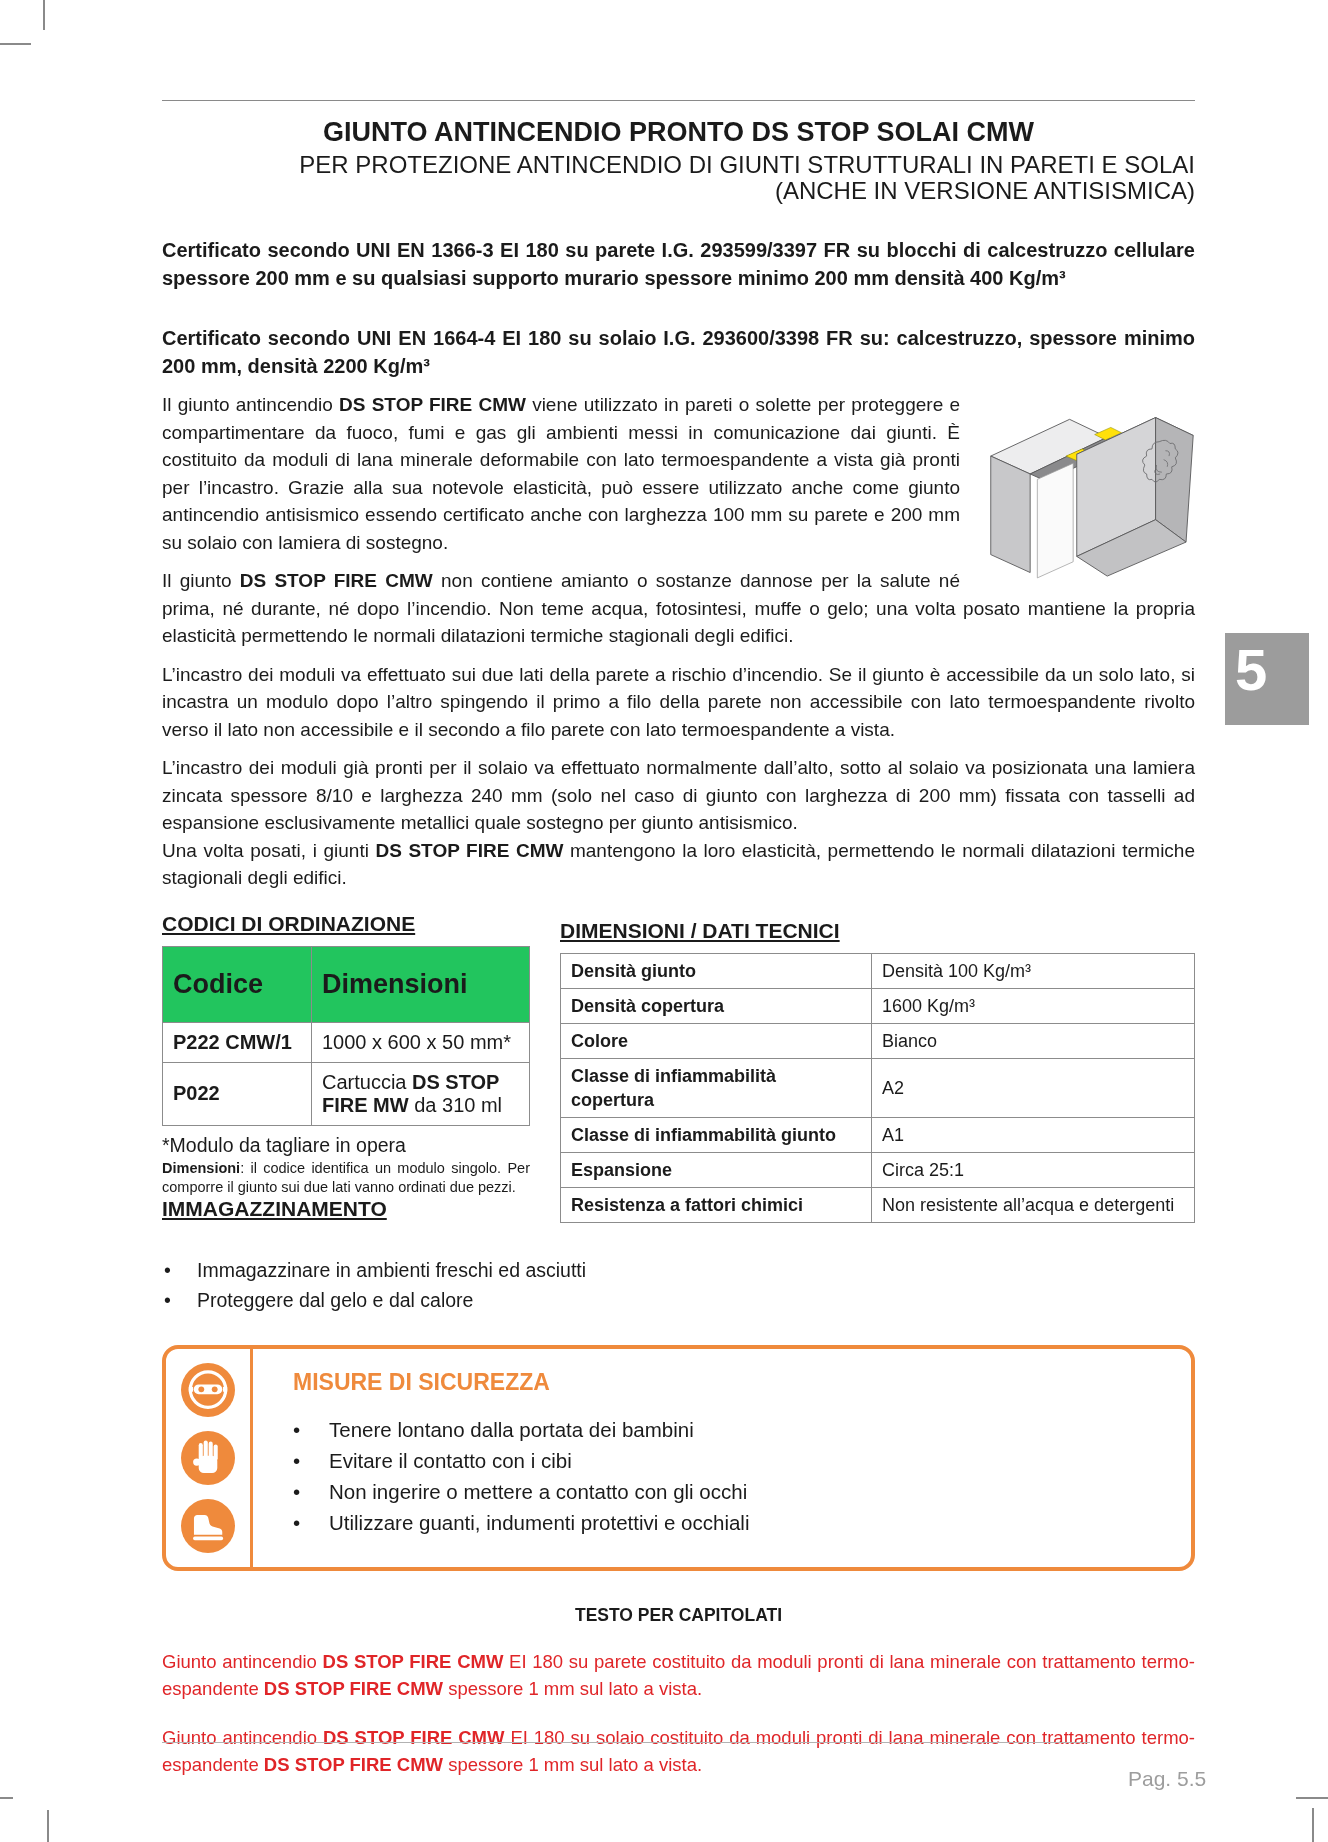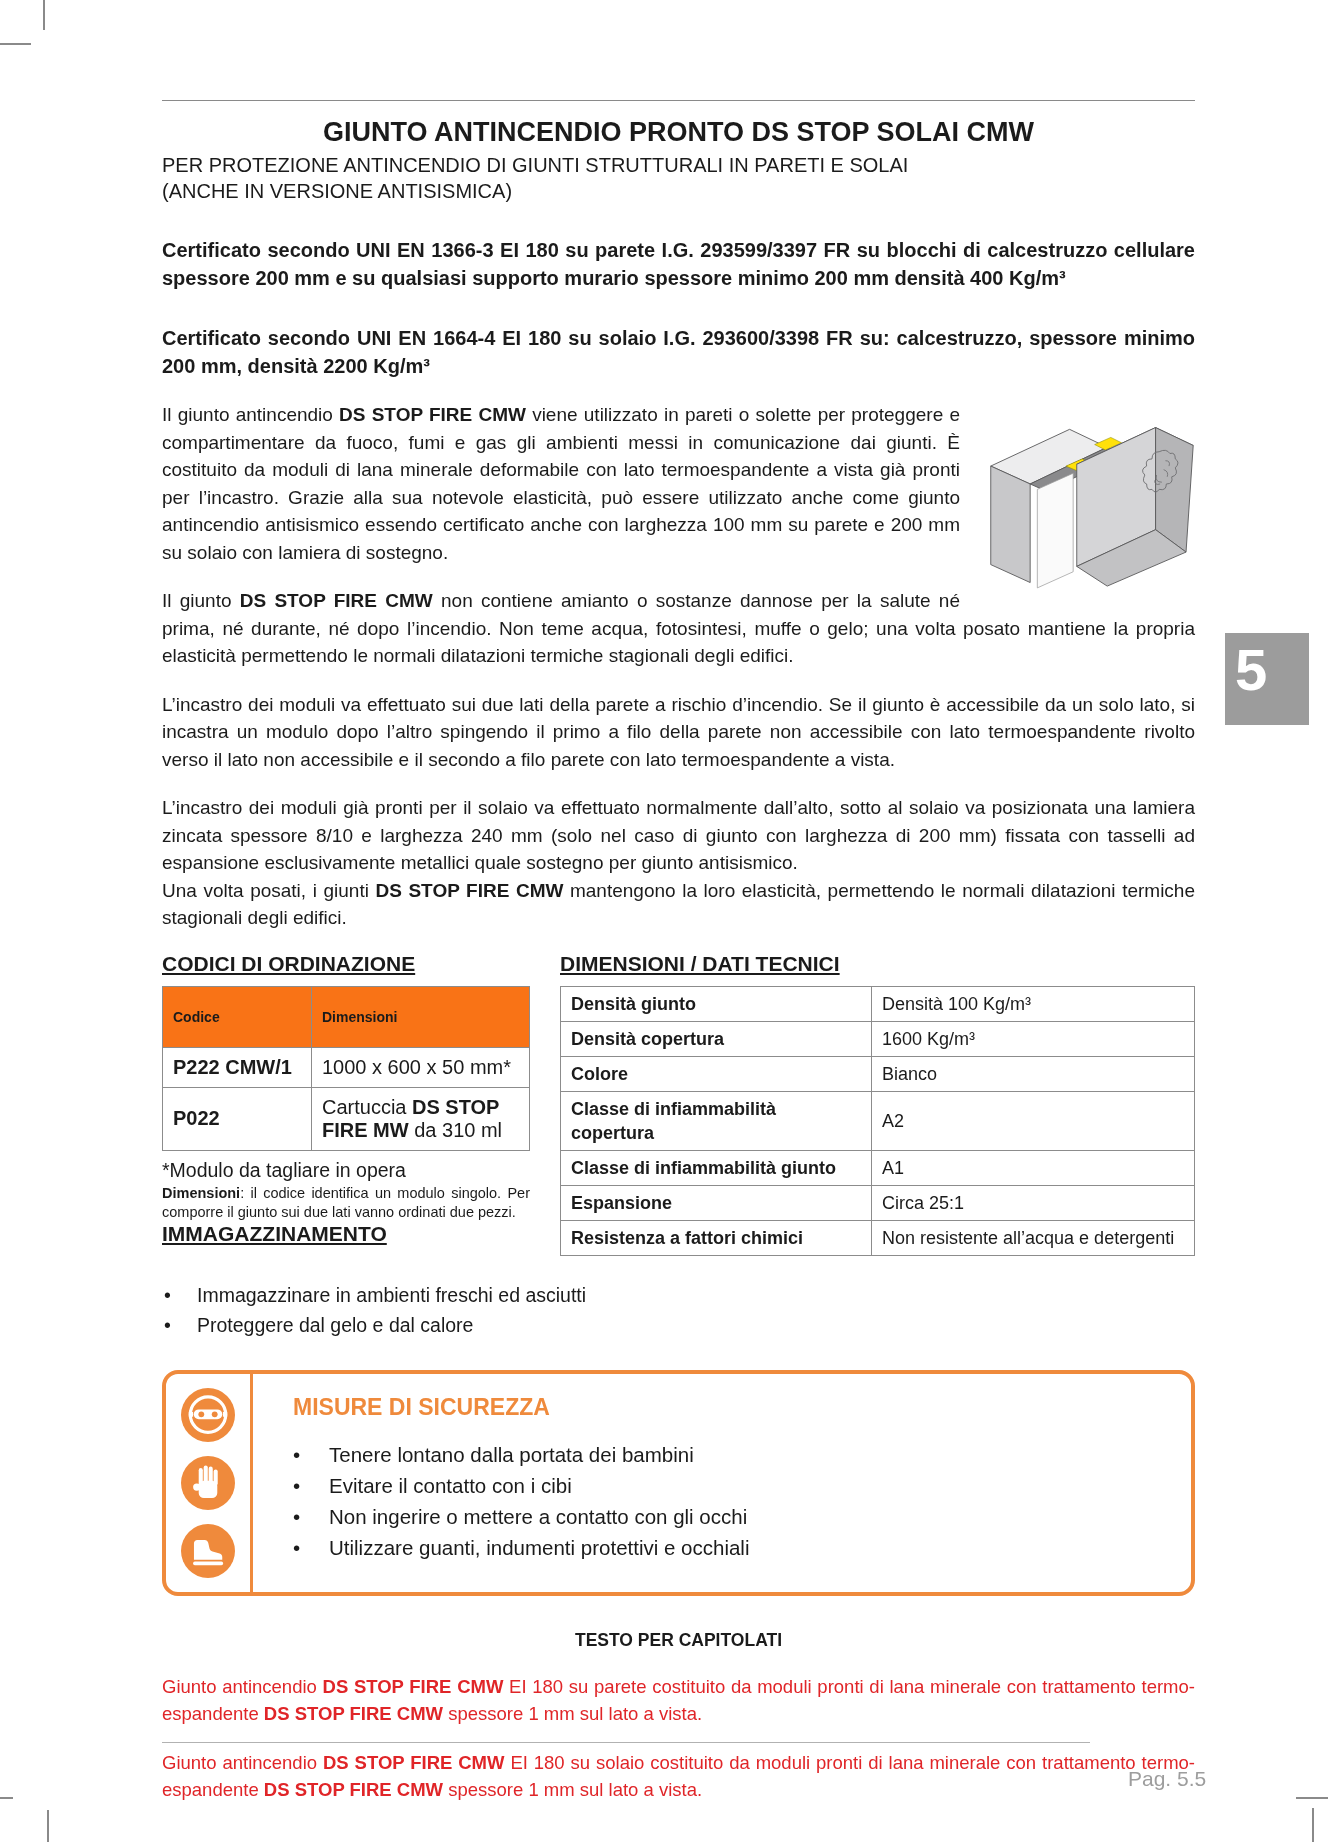--- a/index.html
+++ b/index.html
@@ -8,34 +8,34 @@
     font-family:"Liberation Sans",sans-serif;color:#1b1b1b;overflow:hidden;
     -webkit-font-smoothing:antialiased;
   }
   .b{font-weight:bold;}
   
   .mark{position:absolute;background:#8a8a8a;}
   
   .content{position:absolute;left:162px;top:0;width:1033px;}
   .toprule{margin-top:100px;border-top:1.5px solid #8a8a8a;height:0;}
   .title{font-size:27px;font-weight:bold;text-align:center;margin:16px 0 4px;}
-  .sub{font-size:20px;line-height:26px;text-align:left;}
+  .sub{font-size:24px;line-height:26px;text-align:right;}
   .cert{font-weight:bold;font-size:20px;line-height:28px;margin-top:32px;text-align:justify;}
-  .para{font-size:19px;line-height:27.5px;margin-top:21px;text-align:justify;}
+  .para{font-size:19px;line-height:27.5px;margin-top:11px;text-align:justify;}
   .para.tight{margin-top:0;}
   .illus{float:right;width:215px;height:196px;margin:2px 0 4px 20px;}
   
   .cols{display:flex;gap:30px;margin-top:20px;align-items:center;}
   .colL{width:368px;flex:none;}
   .colR{flex:1;min-width:0;}
   h2.sect{font-size:21px;font-weight:bold;text-decoration:underline;margin:0 0 10px 0;}
   table{border-collapse:collapse;width:100%;}
   td,th{border:1px solid #8c8c8c;vertical-align:middle;}
   .tcod{font-size:20px;}
-  .tcod th{background:#f97316;font-weight:bold;text-align:left;padding:22px 10px;font-size:14px;}
+  .tcod th{background:#22c55e;font-weight:bold;text-align:left;padding:22px 10px;font-size:27px;}
   .tcod td{padding:8px 10px;}
   .tcod .c1{width:128px;font-weight:bold;}
   .ttec{font-size:18px;}
   .ttec td{padding:5px 10px;line-height:24px;}
   .ttec .lab{width:290px;font-weight:bold;}
   .ttec .jus{text-align:justify;}
   .note1{font-size:19.5px;margin-top:8px;}
   .note2{font-size:14.5px;line-height:19px;margin-top:2px;text-align:justify;}
   
   .storage-h{margin-top:42px;}

